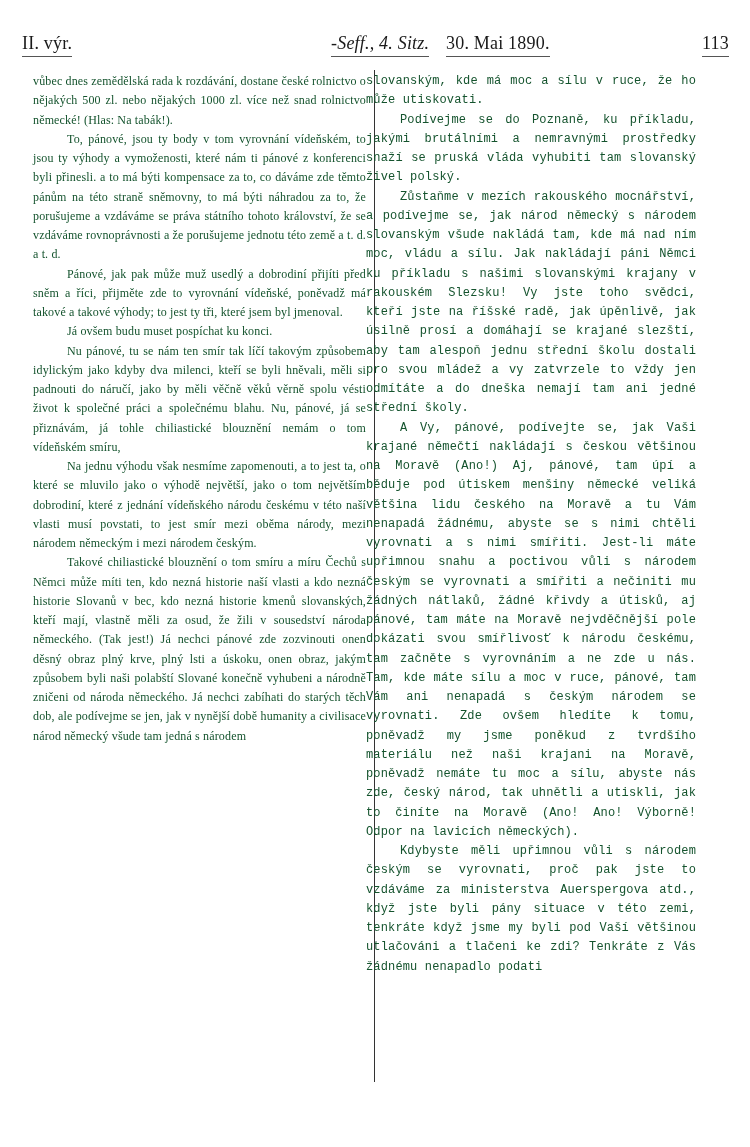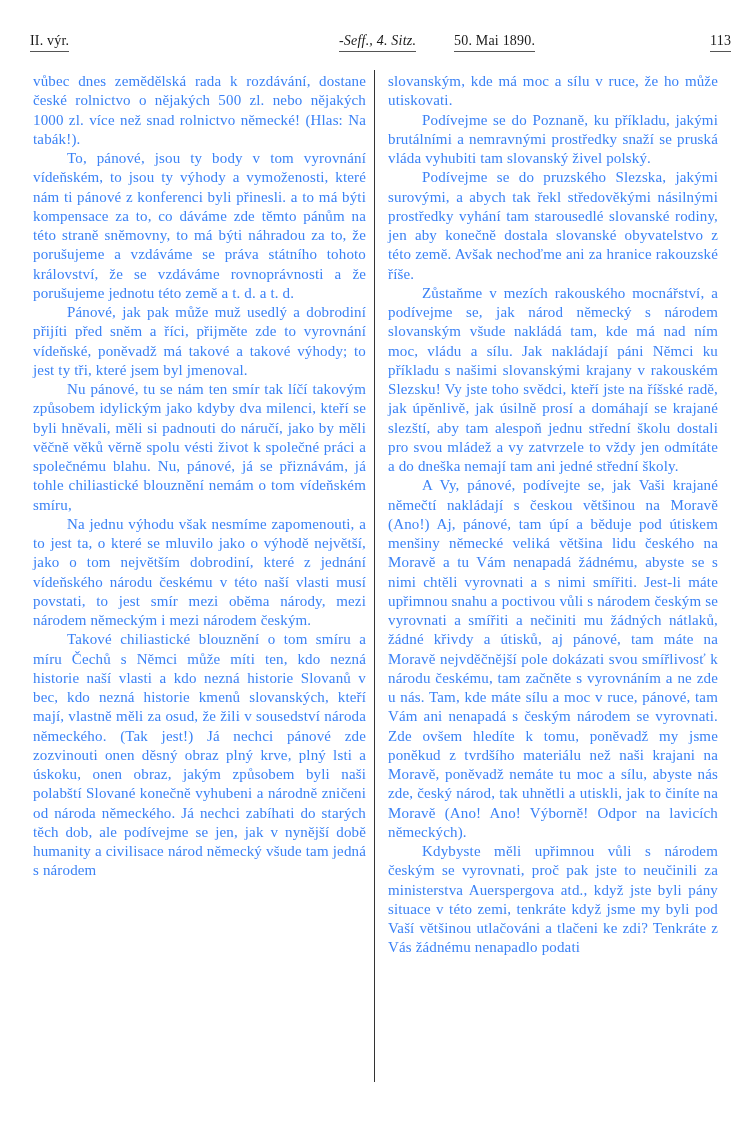--- a/index.html
+++ b/index.html
@@ -16,50 +16,50 @@
     color: #1a1a1a;
   }
   .page {
     position: absolute;
     left: 0; top: 0;
     width: 750px; height: 1147px;
   }
   .header {
     position: absolute;
     top: 33px;
-    left: 30px;
+    left: 22px;
     width: 700px;
     height: 24px;
     font-family: "Liberation Serif", "DejaVu Serif", serif;
-    font-size: 14px;
+    font-size: 18px;
     letter-spacing: 0.2px;
     white-space: nowrap;
   }
   .header span {
     display: inline-block;
     border-bottom: 1px solid #555;
     padding-bottom: 2px;
   }
   .header .h-left { position: absolute; left: 0; }
   .header .h-left-2 { position: absolute; left: 57px; }
   .header .h-right { position: absolute; left: 309px; font-style: italic; }
   .header .h-right-2 { position: absolute; left: 424px; }
   .header .h-page { position: absolute; left: 680px; text-align: right; }
   .col {
     position: absolute;
     top: 72px;
     font-family: "Liberation Serif", "DejaVu Serif", serif;
-    font-size: 15px;
+    font-size: 12px;
     line-height: 19.25px;
     text-align: justify;
     letter-spacing: 0.15px;
-    color: #3b82f6;
+    color: #14532d;
   }
   .col-left { left: 33px; width: 333px; }
-  .col-right { left: 388px; width: 330px; }
+  .col-right { left: 366px; width: 330px; font-family: Liberation Mono, monospace; }
   .col p {
     margin: 0;
     text-indent: 0;
   }
   .col p.indent {
     text-indent: 34px;
   }
   .divider {
     position: absolute;
     left: 374px;
@@ -70,37 +70,37 @@
   }
 </style>
 </head>
 <body>
 
 <div class="page">
 
   <div class="header">
     <span class="h-left">II. výr.</span>
     <span class="h-right">-Seff., 4. Sitz.</span>
-    <span class="h-right-2">50. Mai 1890.</span>
+    <span class="h-right-2">30. Mai 1890.</span>
     <span class="h-page">113</span>
   </div>
 
   <div class="col col-left">
     <p>vůbec dnes zemědělská rada k rozdávání, dostane české rolnictvo o nějakých 500 zl. nebo nějakých 1000 zl. více než snad rolnictvo německé! (Hlas: Na tabák!).</p>
     <p class="indent">To, pánové, jsou ty body v tom vyrovnání vídeňském, to jsou ty výhody a vymoženosti, které nám ti pánové z konferenci byli přinesli. a to má býti kompensace za to, co dáváme zde těmto pánům na této straně sněmovny, to má býti náhradou za to, že porušujeme a vzdáváme se práva státního tohoto království, že se vzdáváme rovnoprávnosti a že porušujeme jednotu této země a t. d. a t. d.</p>
     <p class="indent">Pánové, jak pak může muž usedlý a dobrodiní přijíti před sněm a říci, přijměte zde to vyrovnání vídeňské, poněvadž má takové a takové výhody; to jest ty tři, které jsem byl jmenoval.</p>
+    <p class="indent">Já ovšem budu muset pospíchat ku konci.</p>
     <p class="indent">Nu pánové, tu se nám ten smír tak líčí takovým způsobem idylickým jako kdyby dva milenci, kteří se byli hněvali, měli si padnouti do náručí, jako by měli věčně věků věrně spolu vésti život k společné práci a společnému blahu. Nu, pánové, já se přiznávám, já tohle chiliastické blouznění nemám o tom vídeňském smíru,</p>
     <p class="indent">Na jednu výhodu však nesmíme zapomenouti, a to jest ta, o které se mluvilo jako o výhodě největší, jako o tom největším dobrodiní, které z jednání vídeňského národu českému v této naší vlasti musí povstati, to jest smír mezi oběma národy, mezi národem německým i mezi národem českým.</p>
     <p class="indent">Takové chiliastické blouznění o tom smíru a míru Čechů s Němci může míti ten, kdo nezná historie naší vlasti a kdo nezná historie Slovanů v bec, kdo nezná historie kmenů slovanských, kteří mají, vlastně měli za osud, že žili v sousedství národa německého. (Tak jest!) Já nechci pánové zde zozvinouti onen děsný obraz plný krve, plný lsti a úskoku, onen obraz, jakým způsobem byli naši polabští Slované konečně vyhubeni a národně zničeni od národa německého. Já nechci zabíhati do starých těch dob, ale podívejme se jen, jak v nynější době humanity a civilisace národ německý všude tam jedná s národem</p>
   </div>
 
   <div class="divider"></div>
 
   <div class="col col-right">
     <p>slovanským, kde má moc a sílu v ruce, že ho může utiskovati.</p>
     <p class="indent">Podívejme se do Poznaně, ku příkladu, jakými brutálními a nemravnými prostředky snaží se pruská vláda vyhubiti tam slovanský živel polský.</p>
-    <p class="indent">Podívejme se do pruzského Slezska, jakými surovými, a abych tak řekl středověkými násilnými prostředky vyhání tam starousedlé slovanské rodiny, jen aby konečně dostala slovanské obyvatelstvo z této země. Avšak nechoďme ani za hranice rakouzské říše.</p>
     <p class="indent">Zůstaňme v mezích rakouského mocnářství, a podívejme se, jak národ německý s národem slovanským všude nakládá tam, kde má nad ním moc, vládu a sílu. Jak nakládají páni Němci ku příkladu s našimi slovanskými krajany v rakouském Slezsku! Vy jste toho svědci, kteří jste na říšské radě, jak úpěnlivě, jak úsilně prosí a domáhají se krajané slezští, aby tam alespoň jednu střední školu dostali pro svou mládež a vy zatvrzele to vždy jen odmítáte a do dneška nemají tam ani jedné střední školy.</p>
     <p class="indent">A Vy, pánové, podívejte se, jak Vaši krajané němečtí nakládají s českou většinou na Moravě (Ano!) Aj, pánové, tam úpí a běduje pod útiskem menšiny německé veliká většina lidu českého na Moravě a tu Vám nenapadá žádnému, abyste se s nimi chtěli vyrovnati a s nimi smířiti. Jest-li máte upřimnou snahu a poctivou vůli s národem českým se vyrovnati a smířiti a nečiniti mu žádných nátlaků, žádné křivdy a útisků, aj pánové, tam máte na Moravě nejvděčnější pole dokázati svou smířlivosť k národu českému, tam začněte s vyrovnáním a ne zde u nás. Tam, kde máte sílu a moc v ruce, pánové, tam Vám ani nenapadá s českým národem se vyrovnati. Zde ovšem hledíte k tomu, poněvadž my jsme poněkud z tvrdšího materiálu než naši krajani na Moravě, poněvadž nemáte tu moc a sílu, abyste nás zde, český národ, tak uhnětli a utiskli, jak to činíte na Moravě (Ano! Ano! Výborně! Odpor na lavicích německých).</p>
-    <p class="indent">Kdybyste měli upřimnou vůli s národem českým se vyrovnati, proč pak jste to neučinili za ministerstva Auerspergova atd., když jste byli pány situace v této zemi, tenkráte když jsme my byli pod Vaší většinou utlačováni a tlačeni ke zdi? Tenkráte z Vás žádnému nenapadlo podati</p>
+    <p class="indent">Kdybyste měli upřimnou vůli s národem českým se vyrovnati, proč pak jste to vzdáváme za ministerstva Auerspergova atd., když jste byli pány situace v této zemi, tenkráte když jsme my byli pod Vaší většinou utlačováni a tlačeni ke zdi? Tenkráte z Vás žádnému nenapadlo podati</p>
   </div>
 
 </div>
 
 </body></html>

